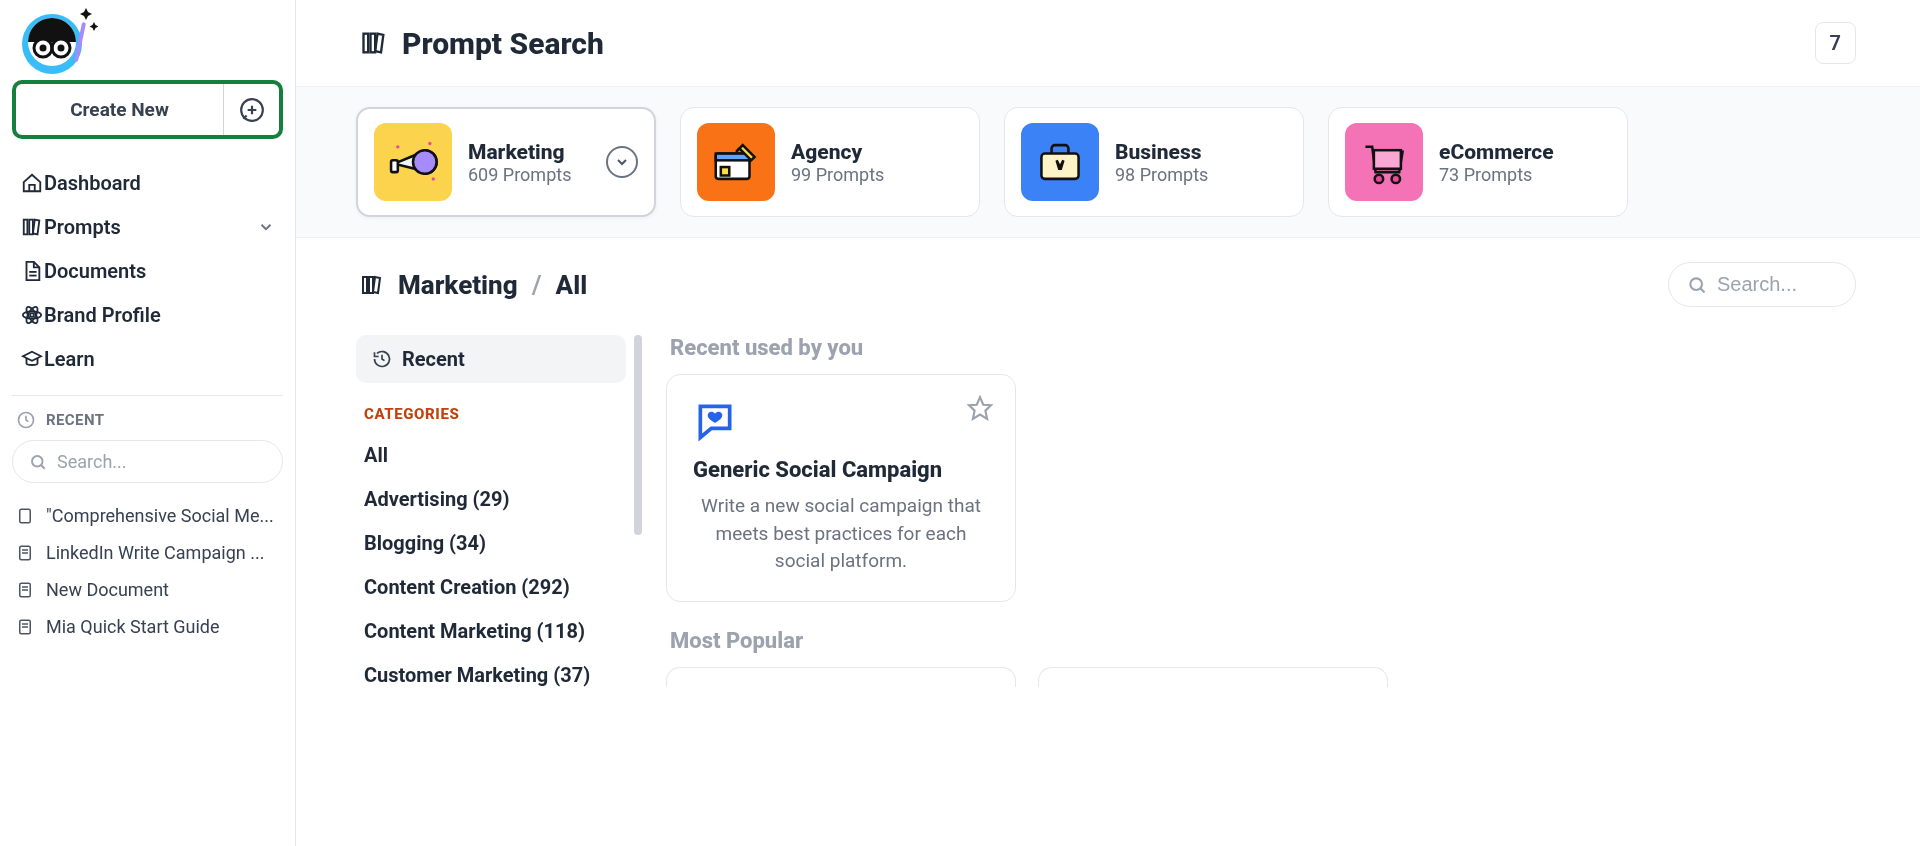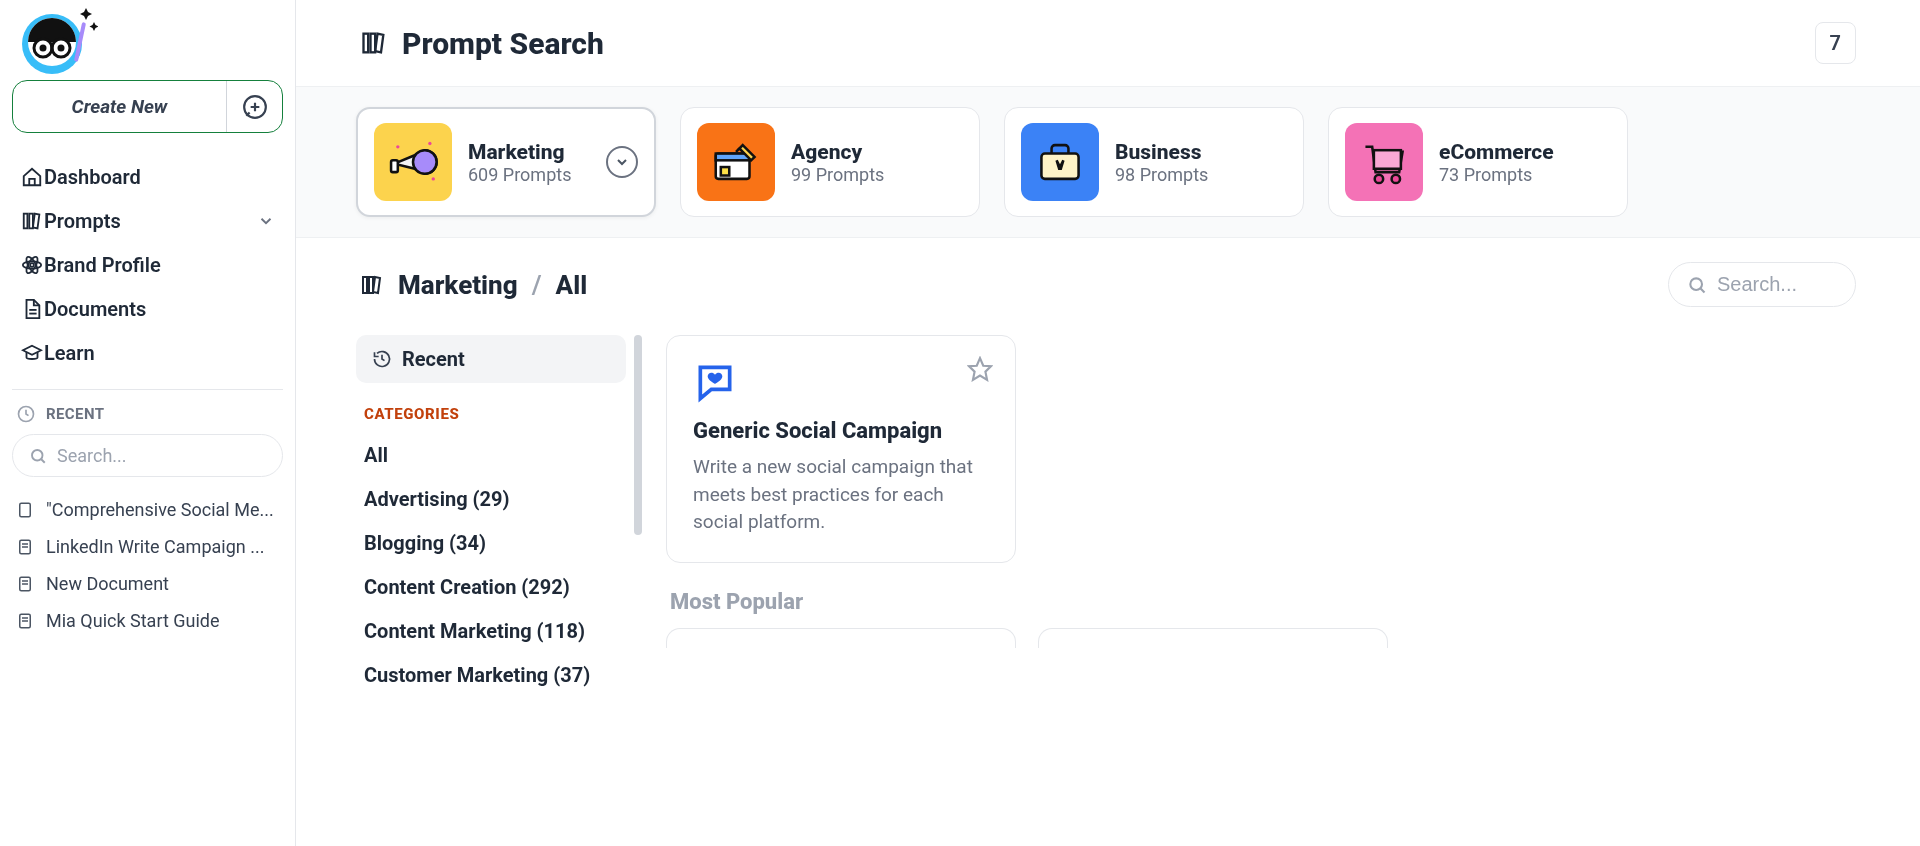--- a/index.html
+++ b/index.html
@@ -22,25 +22,24 @@
     flex-shrink: 0;
   }
   .logo-wrap {
     height: 80px;
     display: flex;
     align-items: center;
     padding-left: 4px;
   }
   .create-row {
     display: flex;
-    border: 1px solid #15803d;
-    border-radius: 15px;
+    border: 4px solid #15803d;
+    border-radius: 10px;
     overflow: hidden;
     margin-bottom: 18px;
-    font-style: italic;
   }
   .create-btn {
     flex: 1;
     text-align: center;
     padding: 14px 8px;
     font-weight: 700;
     font-size: 19px;
     color: #374151;
   }
   .create-plus {
@@ -185,21 +184,21 @@
     border:1px solid #e5e7eb; border-radius:14px;
     padding: 24px 26px 26px 26px;
     position:relative;
     margin-bottom: 26px;
   }
   .prompt-card .star {
     position:absolute; top:20px; right:22px; color:#9ca3af;
   }
   .prompt-icon { color:#2563eb; margin-bottom: 10px; }
   .prompt-title { font-size:22px; font-weight:800; color:#1f2937; margin: 14px 0 10px 0; }
-  .prompt-desc { font-size:19px; color:#6b7280; line-height:1.45; }
+  .prompt-desc { font-size:19px; color:#6b7280; line-height:1.45;text-align:center; }
 
   .pop-row { display:flex; gap:22px; }
   .pop-card {
     width:350px; height:20px;
     border:1px solid #e5e7eb; border-top-left-radius:14px; border-top-right-radius:14px;
     border-bottom:none;
   }
 
   
   svg { display:block; }
@@ -257,38 +256,38 @@
       <span>Prompts</span>
       <span class="chev">
         <svg width="18" height="18" viewBox="0 0 24 24" fill="none" stroke="#6b7280" stroke-width="2.5">
             <polyline points="6 9 12 15 18 9"></polyline>
           </svg>
       </span>
     </div>
     <div class="nav-item">
       <span class="nav-icon">
         <svg width="22" height="22" viewBox="0 0 24 24" fill="none" stroke="#1f2937" stroke-width="2">
+            <path d="M6 2 H14 L20 8 V22 H6 Z"></path>
+            <path d="M14 2 V8 H20"></path>
+            <line x1="9" y1="13" x2="17" y2="13"></line>
+            <line x1="9" y1="17" x2="17" y2="17"></line>
+          </svg>
+      </span>
+      <span>Documents</span>
+    </div>
+    <div class="nav-item">
+      <span class="nav-icon">
+        <svg width="22" height="22" viewBox="0 0 24 24" fill="none" stroke="#1f2937" stroke-width="2">
             <circle cx="12" cy="12" r="2"></circle>
             <ellipse cx="12" cy="12" rx="10" ry="4"></ellipse>
             <ellipse cx="12" cy="12" rx="10" ry="4" transform="rotate(60 12 12)"></ellipse>
             <ellipse cx="12" cy="12" rx="10" ry="4" transform="rotate(120 12 12)"></ellipse>
           </svg>
       </span>
       <span>Brand Profile</span>
-    </div>
-    <div class="nav-item">
-      <span class="nav-icon">
-        <svg width="22" height="22" viewBox="0 0 24 24" fill="none" stroke="#1f2937" stroke-width="2">
-            <path d="M6 2 H14 L20 8 V22 H6 Z"></path>
-            <path d="M14 2 V8 H20"></path>
-            <line x1="9" y1="13" x2="17" y2="13"></line>
-            <line x1="9" y1="17" x2="17" y2="17"></line>
-          </svg>
-      </span>
-      <span>Documents</span>
     </div>
     <div class="nav-item">
       <span class="nav-icon">
         <svg width="22" height="22" viewBox="0 0 24 24" fill="none" stroke="#1f2937" stroke-width="2">
             <path d="M2 9 L12 4 L22 9 L12 14 Z"></path>
             <path d="M6 11 V17 C6 19 18 19 18 17 V11"></path>
           </svg>
       </span>
       <span>Learn</span>
     </div>
@@ -479,20 +478,21 @@
       <div class="cat-list-item">All</div>
       <div class="cat-list-item">Advertising (29)</div>
       <div class="cat-list-item">Blogging (34)</div>
       <div class="cat-list-item">Content Creation (292)</div>
       <div class="cat-list-item">Content Marketing (118)</div>
       <div class="cat-list-item">Customer Marketing (37)</div>
       <div class="scroll-thumb"></div>
     </div>
 
     <div class="cards-col">
+      <div class="section-title">Recent used by you</div>
 
       <div class="prompt-card">
         <span class="star">
           <svg width="26" height="26" viewBox="0 0 24 24" fill="none" stroke="#9ca3af" stroke-width="2">
               <polygon points="12 2 15 9 22 9.5 17 14.5 18.5 22 12 18 5.5 22 7 14.5 2 9.5 9 9"></polygon>
             </svg>
         </span>
         <div class="prompt-icon">
           <svg width="44" height="44" viewBox="0 0 24 24" fill="none" stroke="#2563eb" stroke-width="2">
               <path d="M4 4 H20 V16 H10 L4 21 V4 Z"></path>

